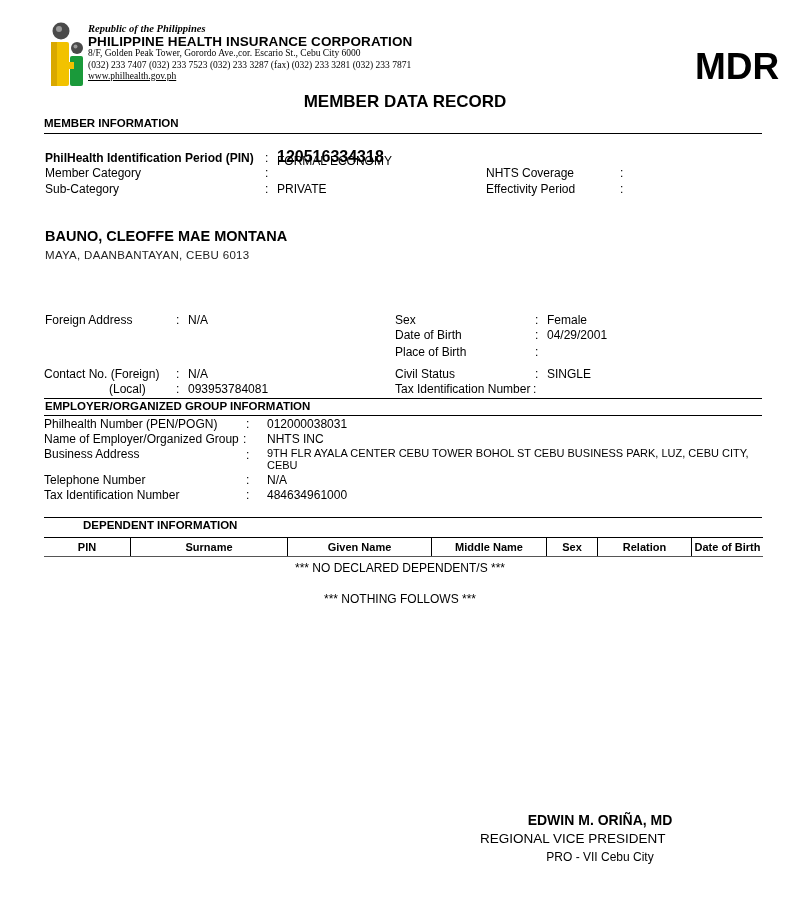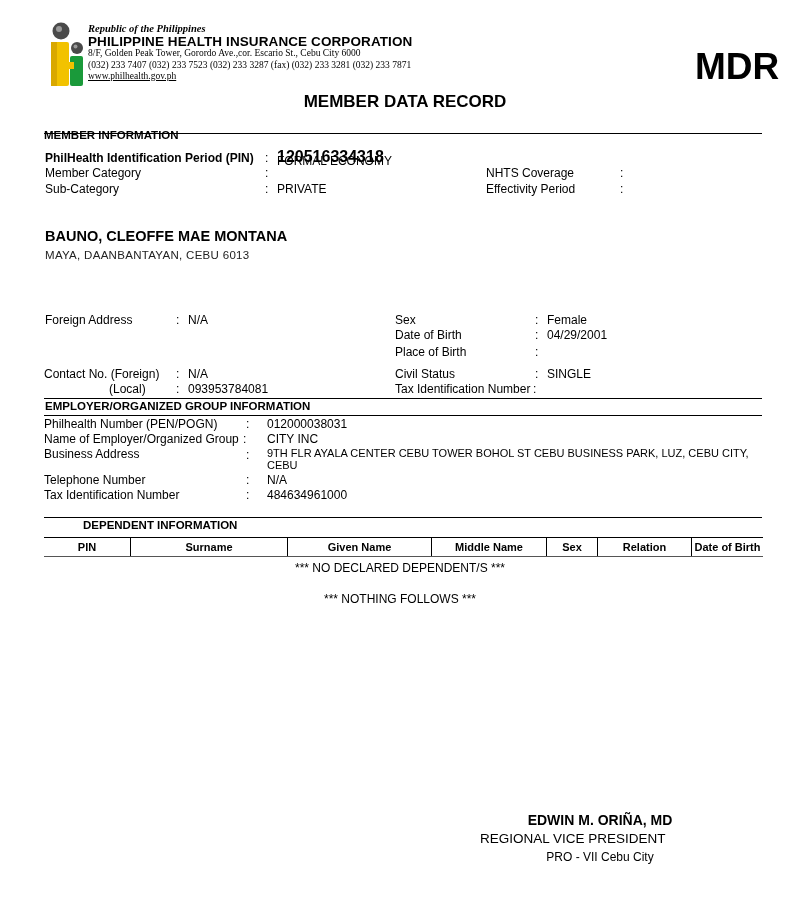--- a/index.html
+++ b/index.html
@@ -42,21 +42,21 @@
   <rect x="20" y="40" width="10" height="7" fill="#f2c200"></rect>
 </svg>
 <div class="abs serif hdr-rep">Republic of the Philippines</div>
 <div class="abs hdr-corp">PHILIPPINE HEALTH INSURANCE CORPORATION</div>
 <div class="abs serif hdr-addr">8/F, Golden Peak Tower, Gorordo Ave.,cor. Escario St., Cebu City 6000</div>
 <div class="abs serif hdr-phone">(032) 233 7407 (032) 233 7523 (032) 233 3287 (fax) (032) 233 3281 (032) 233 7871</div>
 <div class="abs serif hdr-web">www.philhealth.gov.ph</div>
 <div class="abs mdr">MDR</div>
 <div class="abs title">MEMBER DATA RECORD</div>
 
-<div class="abs sec" style="left:44px;top:117px;margin-top:12px;">MEMBER INFORMATION</div>
+<div class="abs sec" style="left:44px;top:117px;">MEMBER INFORMATION</div>
 <div class="rule" style="left:44px;top:133px;width:718px;"></div>
 
 <div class="abs f12 b" style="left:45px;top:151px;">PhilHealth Identification Period (PIN)</div>
 <div class="abs f12" style="left:265px;top:151px;">:</div>
 <div class="abs b" style="left:277px;top:148px;font-size:16px;">120516334318</div>
 
 <div class="abs f12" style="left:45px;top:166px;">Member Category</div>
 <div class="abs f12" style="left:265px;top:166px;">:</div>
 <div class="abs f12" style="left:277px;top:154px;">FORMAL ECONOMY</div>
 
@@ -110,21 +110,21 @@
 <div class="rule" style="left:44px;top:398px;width:718px;"></div>
 <div class="abs sec" style="left:45px;top:400px;">EMPLOYER/ORGANIZED GROUP INFORMATION</div>
 <div class="rule" style="left:44px;top:415px;width:718px;"></div>
 
 <div class="abs f12" style="left:44px;top:417px;">Philhealth Number (PEN/POGN)</div>
 <div class="abs f12" style="left:246px;top:417px;">:</div>
 <div class="abs f12" style="left:267px;top:417px;">012000038031</div>
 
 <div class="abs f12" style="left:44px;top:432px;">Name of Employer/Organized Group</div>
 <div class="abs f12" style="left:243px;top:432px;">:</div>
-<div class="abs f12" style="left:267px;top:432px;">CITY INC</div>
+<div class="abs f12" style="left:267px;top:432px;">NHTS INC</div>
 
 <div class="abs f12" style="left:44px;top:447px;">Business Address</div>
 <div class="abs f12" style="left:246px;top:448px;">:</div>
 <div class="abs" style="left:267px;top:447px;font-size:11px;">9TH FLR AYALA CENTER CEBU TOWER BOHOL ST CEBU BUSINESS PARK, LUZ, CEBU CITY,</div>
 <div class="abs" style="left:267px;top:459px;font-size:11px;">CEBU</div>
 
 <div class="abs f12" style="left:44px;top:473px;">Telephone Number</div>
 <div class="abs f12" style="left:246px;top:473px;">:</div>
 <div class="abs f12" style="left:267px;top:473px;">N/A</div>
 

